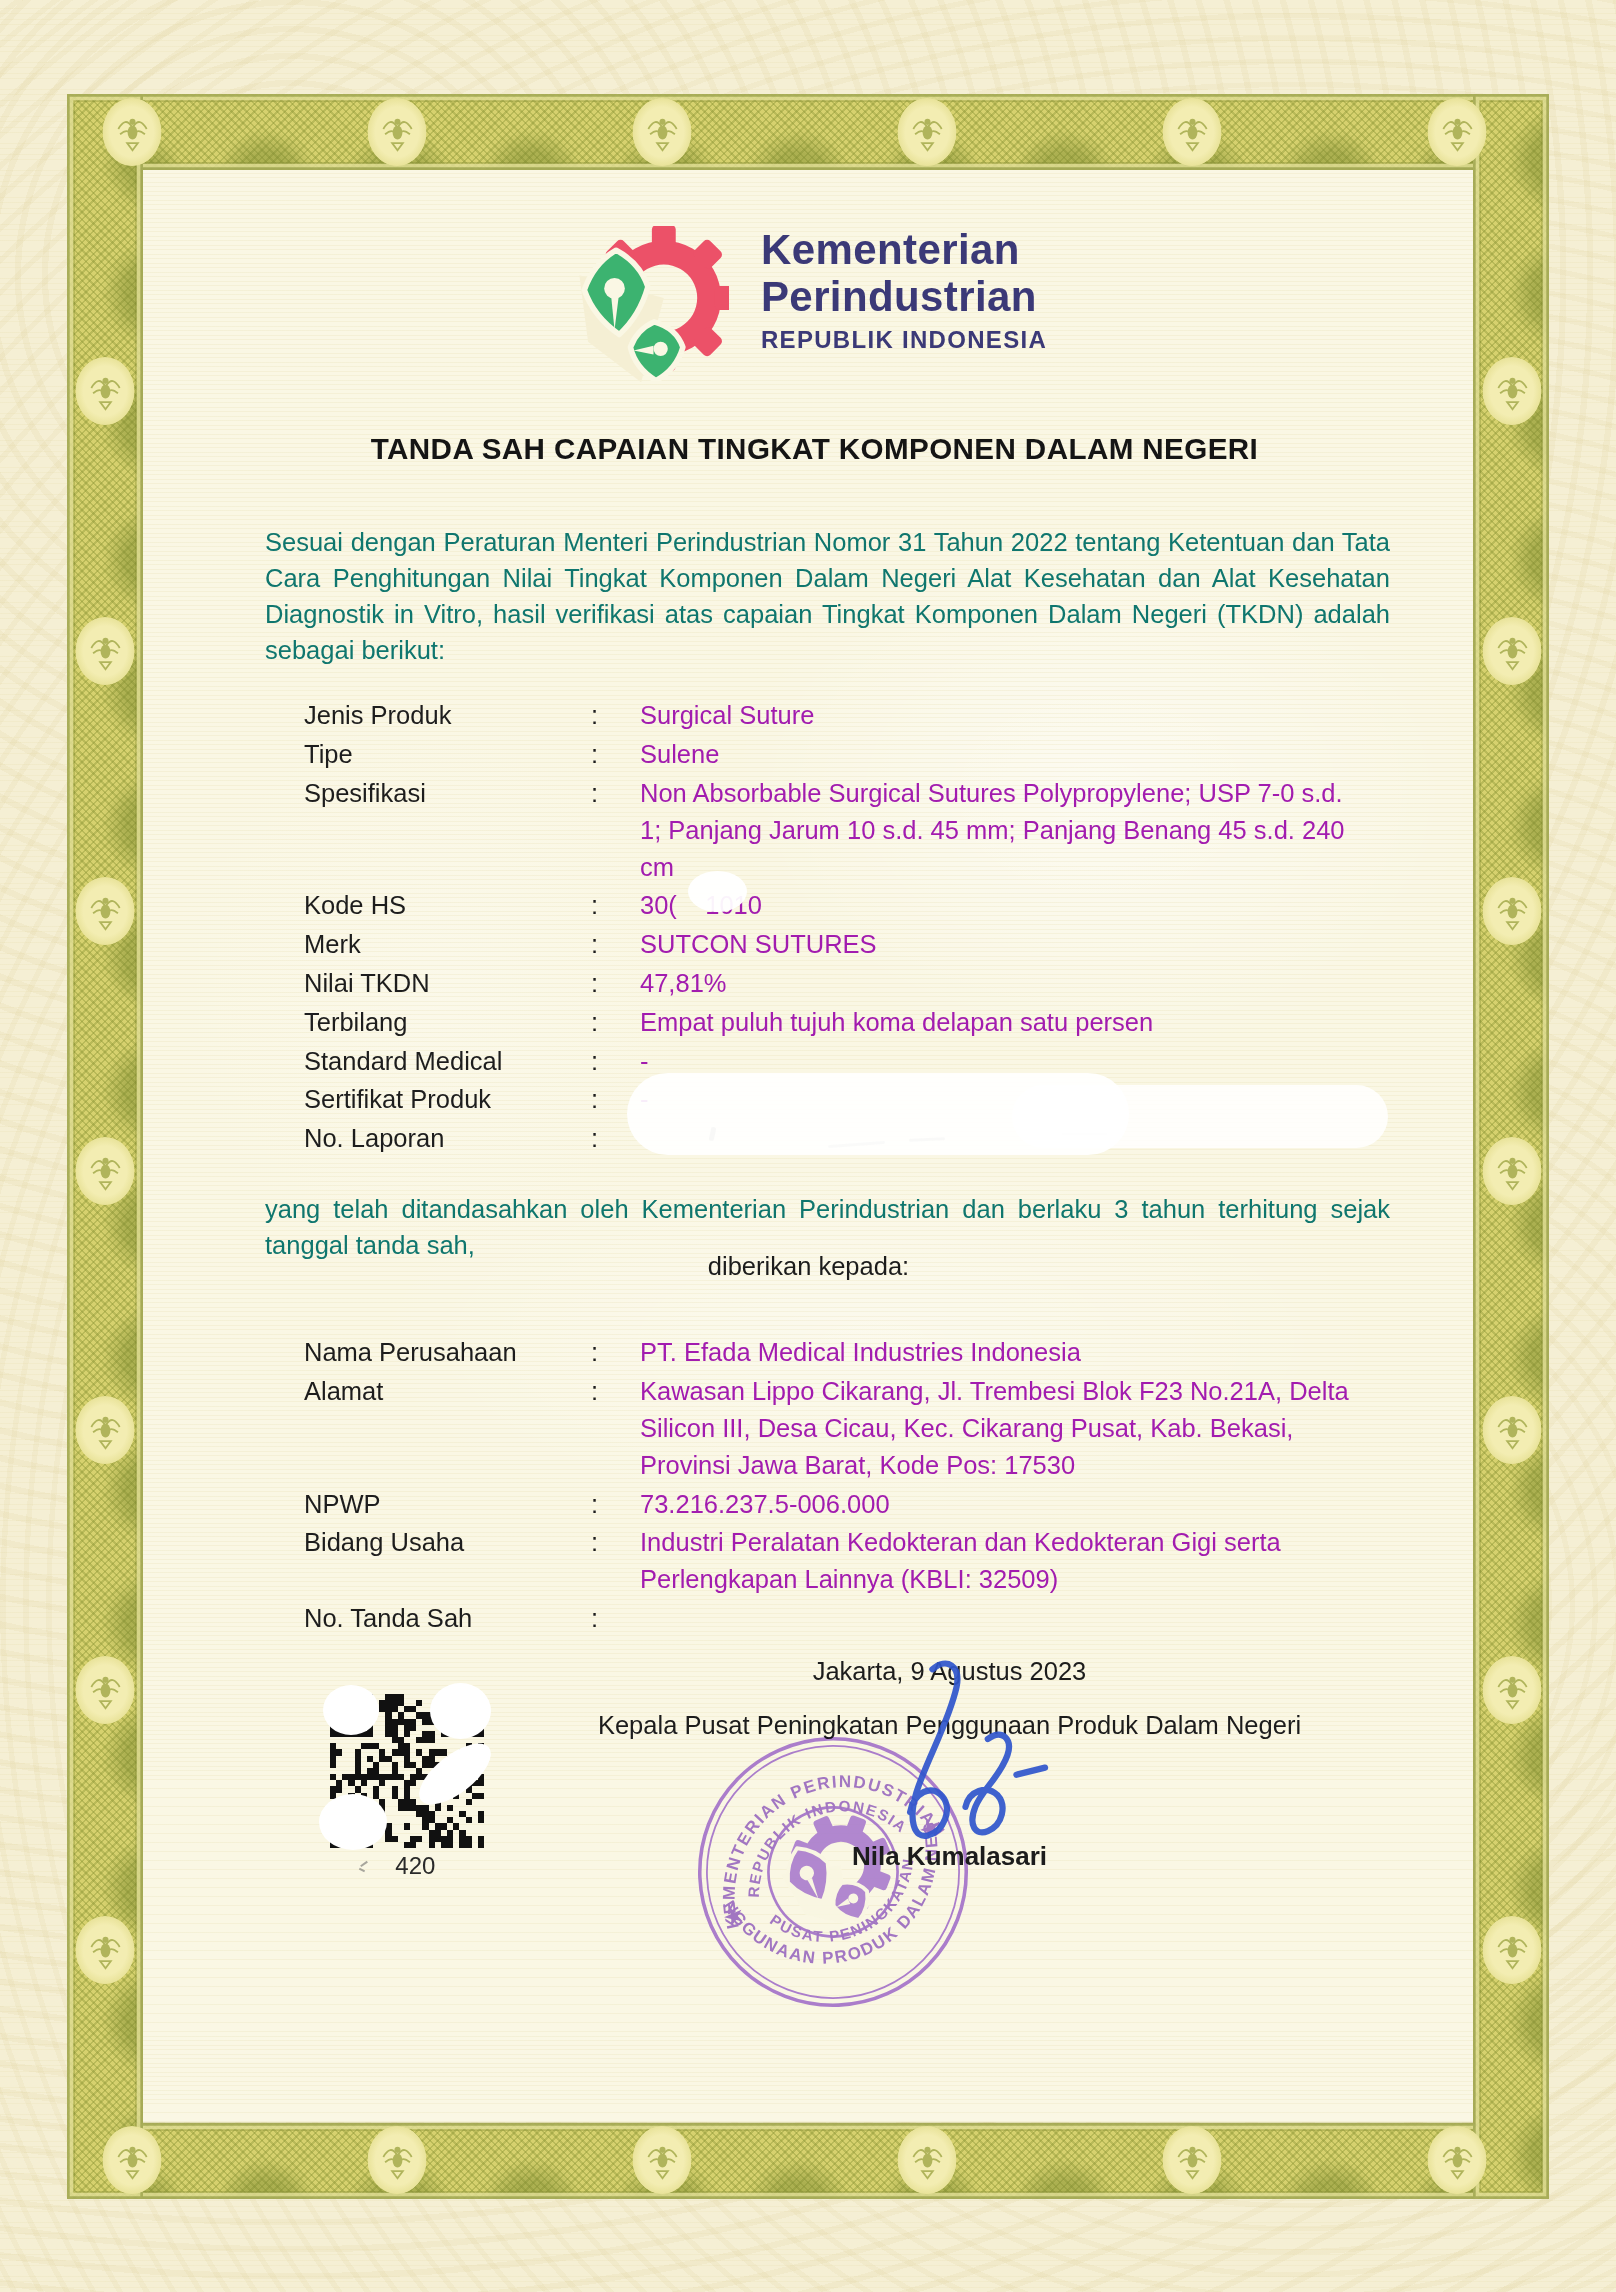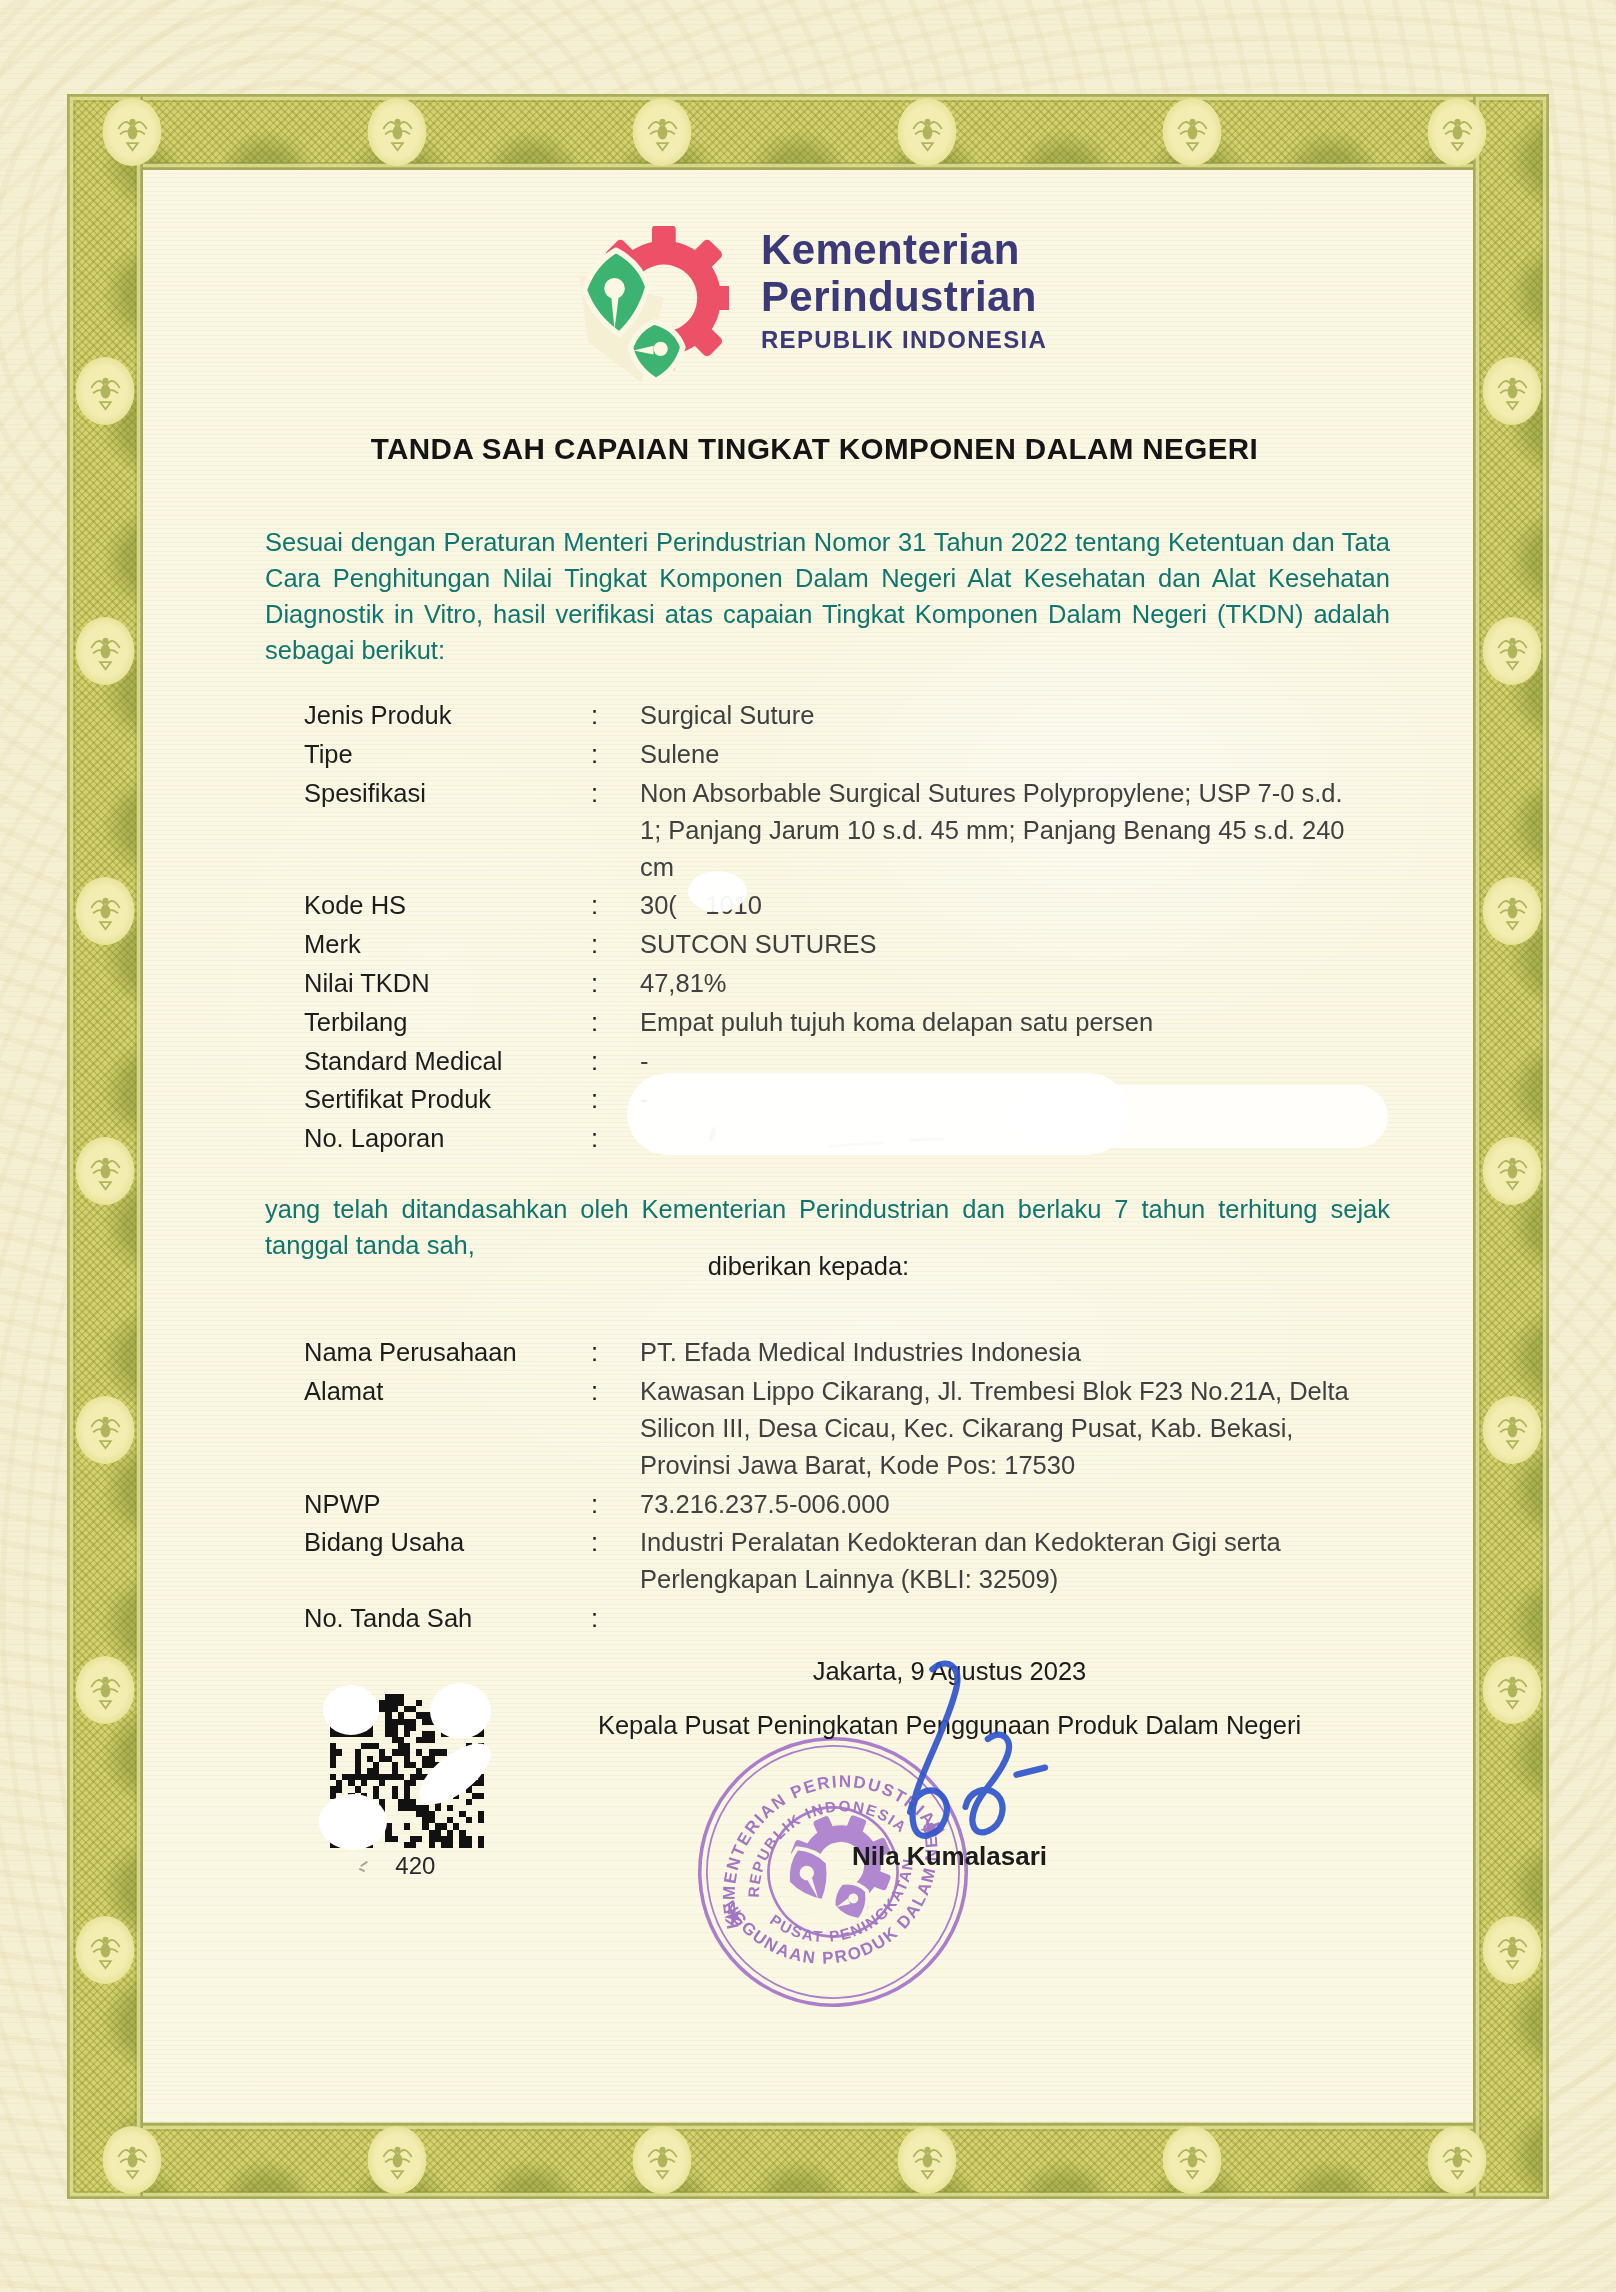--- a/index.html
+++ b/index.html
@@ -75,21 +75,21 @@
   .intro{left:265px;width:1125px;top:524px;}
   .validity{left:265px;width:1125px;top:1191px;}
   .given-to{left:0;right:0;top:1252px;text-align:center;font-size:25.5px;}
 
   .fields{left:304px;width:1084px;}
   .f1{top:697px;}
   .f2{top:1334px;}
   .frow{display:grid;grid-template-columns:287px 49px 716px;font-size:25.5px;line-height:37px;margin-bottom:1.8px;position:relative;}
   .flabel{color:#1d1d1d;}
   .fcolon{color:#1d1d1d;}
-  .fvalue{color:#404040;}
+  .fvalue{color:#a21caf;}
 
   
   .nolap-marks i{position:absolute;background:#6b6b6b;opacity:.55;border-radius:1.8px;display:block;}
   .nolap-marks i:nth-child(1){left:70px;top:7.2px;width:5.4px;height:14.3px;transform:rotate(12deg);}
   .nolap-marks i:nth-child(2){left:188px;top:23px;width:57px;height:2.7px;transform:rotate(-4deg);opacity:.4;}
   .nolap-marks i:nth-child(3){left:269px;top:18px;width:36px;height:2.7px;transform:rotate(-3deg);opacity:.45;}
   .nolap-marks i:nth-child(4){left:421px;top:12.5px;width:47px;height:2.7px;opacity:.5;}
 
   .sign-block{left:578px;top:1657px;width:743px;text-align:center;}
   .place-date{font-size:25.5px;}
@@ -495,21 +495,21 @@
         <span class="fvalue"></span>
         <span class="nolap-marks" style="position:absolute;left:336px;top:0;width:537px;height:37px;">
             <i></i>
             <i></i>
             <i></i>
             <i></i>
           </span>
       </div>
     </div>
 
-    <div class="abs para validity">yang telah ditandasahkan oleh Kementerian Perindustrian dan berlaku 7 tahun terhitung sejak tanggal tanda sah,</div>
+    <div class="abs para validity">yang telah ditandasahkan oleh Kementerian Perindustrian dan berlaku 3 tahun terhitung sejak tanggal tanda sah,</div>
     <div class="abs given-to">diberikan kepada:</div>
 
     <div class="abs fields f2">
       <div class="frow">
           <span class="flabel">Nama Perusahaan</span>
           <span class="fcolon">:</span>
           <span class="fvalue">PT. Efada Medical Industries Indonesia</span>
         </div>
       <div class="frow">
           <span class="flabel">Alamat</span>

